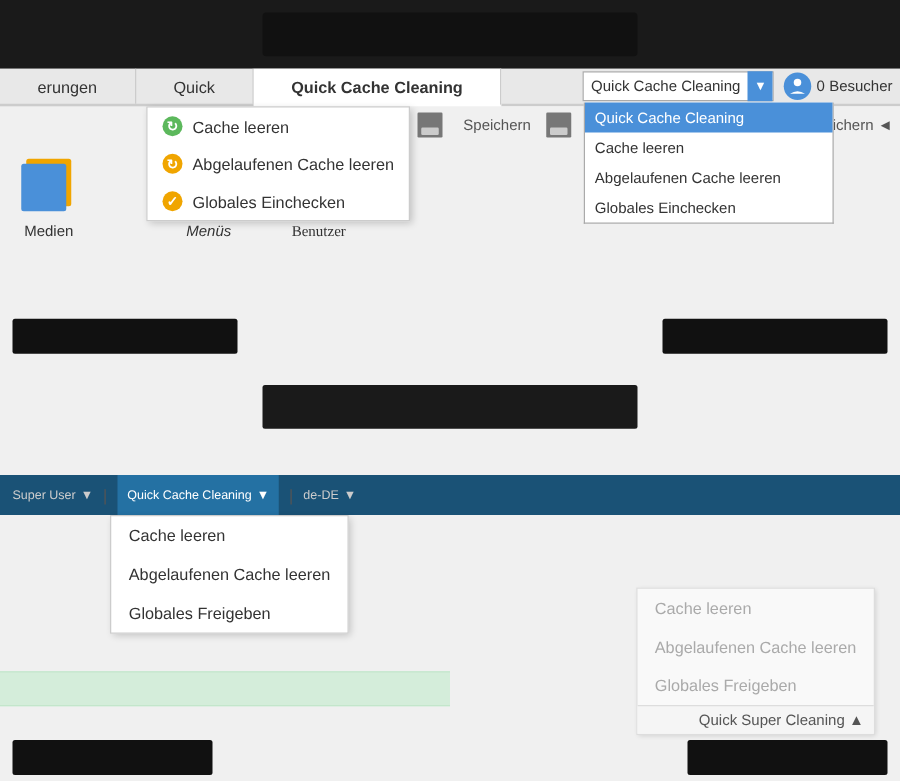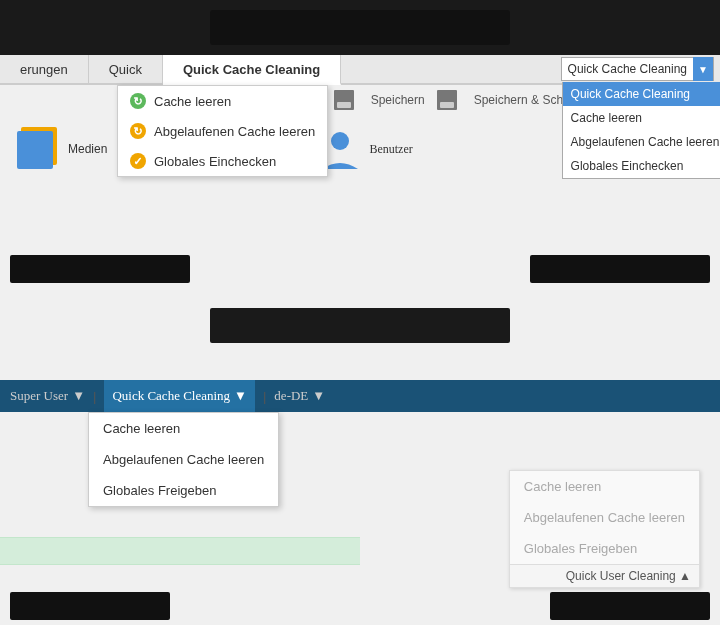--- a/index.html
+++ b/index.html
@@ -27,21 +27,21 @@
       position: absolute;
       top: 55px;
       left: 0; right: 0;
       height: 30px;
       background: #e8e8e8;
       border-bottom: 2px solid #ccc;
       display: flex;
       align-items: stretch;
     }
     .menu-item {
-      padding: 0 20px;
+      padding: 0 30px;
       display: flex;
       align-items: center;
       cursor: pointer;
       color: #333;
       font-size: 13px;
       border-right: 1px solid #ccc;
     }
     .menu-item.active {
       background: #fff;
       border-bottom: 2px solid #fff;
@@ -92,21 +92,21 @@
       position: absolute;
       top: 115px;
       left: 0;
       display: flex;
       align-items: flex-start;
       padding: 10px 15px;
       gap: 20px;
     }
     .icon-item {
       display: flex;
-      flex-direction: row;
+      flex-direction: column;
       align-items: center;
       gap: 5px;
       cursor: pointer;
     }
     .icon-box {
       width: 48px;
       height: 48px;
       display: flex;
       align-items: center;
       justify-content: center;
@@ -141,26 +141,25 @@
       right: 0;
       height: 32px;
       background: #1a5276;
       display: flex;
       align-items: center;
       padding: 0 10px;
       gap: 8px;
     }
     .bottom-toolbar-item {
       color: #ccc;
-      font-size: 13px;
+      font-size: 10px;
       cursor: pointer;
       display: flex;
       align-items: center;
       gap: 4px;
-      font-family: Liberation Serif, serif;
     }
     .bottom-toolbar-item.active { color: #fff; background: #2471a3; padding: 0 8px; height: 100%; display: flex; align-items: center; }
     .bottom-toolbar-separator { color: #555; }
 
     
     .bottom-dropdown-left {
       position: absolute;
       top: 412px;
       left: 88px;
       background: #fff;
@@ -244,20 +243,29 @@
       <span style="padding: 0 6px; color: #333;">Quick Cache Cleaning</span>
       <div style="background: #4a90d9; height: 24px; width: 20px; display: flex; align-items: center; justify-content: center; color: white; font-size: 10px;">▼</div>
 
       <div style="position: absolute; top: 24px; left: 0; right: 0; background: #fff; border: 1px solid #aaa; border-top: none; z-index: 300; min-width: 200px;">
         <div style="padding: 5px 8px; background: #4a90d9; color: white; font-size: 12px; cursor: pointer;">Quick Cache Cleaning</div>
         <div style="padding: 5px 8px; color: #333; font-size: 12px; cursor: pointer;">Cache leeren</div>
         <div style="padding: 5px 8px; color: #333; font-size: 12px; cursor: pointer;">Abgelaufenen Cache leeren</div>
         <div style="padding: 5px 8px; color: #333; font-size: 12px; cursor: pointer;">Globales Einchecken</div>
       </div>
     </div>
+    <div style="display: flex; align-items: center; gap: 4px; font-size: 12px; color: #333;">
+      <div style="width: 22px; height: 22px; background: #4a90d9; border-radius: 50%; display: flex; align-items: center; justify-content: center;">
+        <svg width="14" height="14" viewBox="0 0 14 14">
+          <circle cx="7" cy="4" r="3" fill="white"></circle>
+          <path d="M1 13 Q7 9 13 13" fill="white"></path>
+        </svg>
+      </div>
+      <span>0 Besucher</span>
+    </div>
   </div>
 </div>
 
 <div style="position: absolute; top: 85px; right: 0; display: flex; align-items: center; gap: 0; padding-right: 0; height: 30px; background: #f0f0f0;">
   <div class="toolbar-save">
     <div class="save-disk"></div>
     <span>Speichern</span>
   </div>
   <div class="toolbar-save">
     <div class="save-disk"></div>
@@ -345,14 +353,14 @@
 
 <div style="position: absolute; bottom: 60px; left: 0; width: 360px; height: 28px; background: #d4edda; border-top: 1px solid #c3e6cb; border-bottom: 1px solid #c3e6cb;"></div>
 
 <div style="position: absolute; bottom: 5px; left: 10px; width: 160px; height: 28px; background: #111; border-radius: 2px;"></div>
 <div style="position: absolute; bottom: 5px; right: 10px; width: 160px; height: 28px; background: #111; border-radius: 2px;"></div>
 
 <div class="bottom-dropdown-right">
   <div class="bottom-dropdown-item-grey">Cache leeren</div>
   <div class="bottom-dropdown-item-grey">Abgelaufenen Cache leeren</div>
   <div class="bottom-dropdown-item-grey">Globales Freigeben</div>
-  <div style="border-top: 1px solid #ddd; padding: 4px 8px; text-align: right; font-size: 12px; color: #555; background: #f5f5f5;">Quick User Cleaning ▲</div>
+  <div style="border-top: 1px solid #ddd; padding: 4px 8px; text-align: right; font-size: 12px; color: #555; background: #f5f5f5;">Quick Super Cleaning ▲</div>
 </div>
 
 </body></html>

